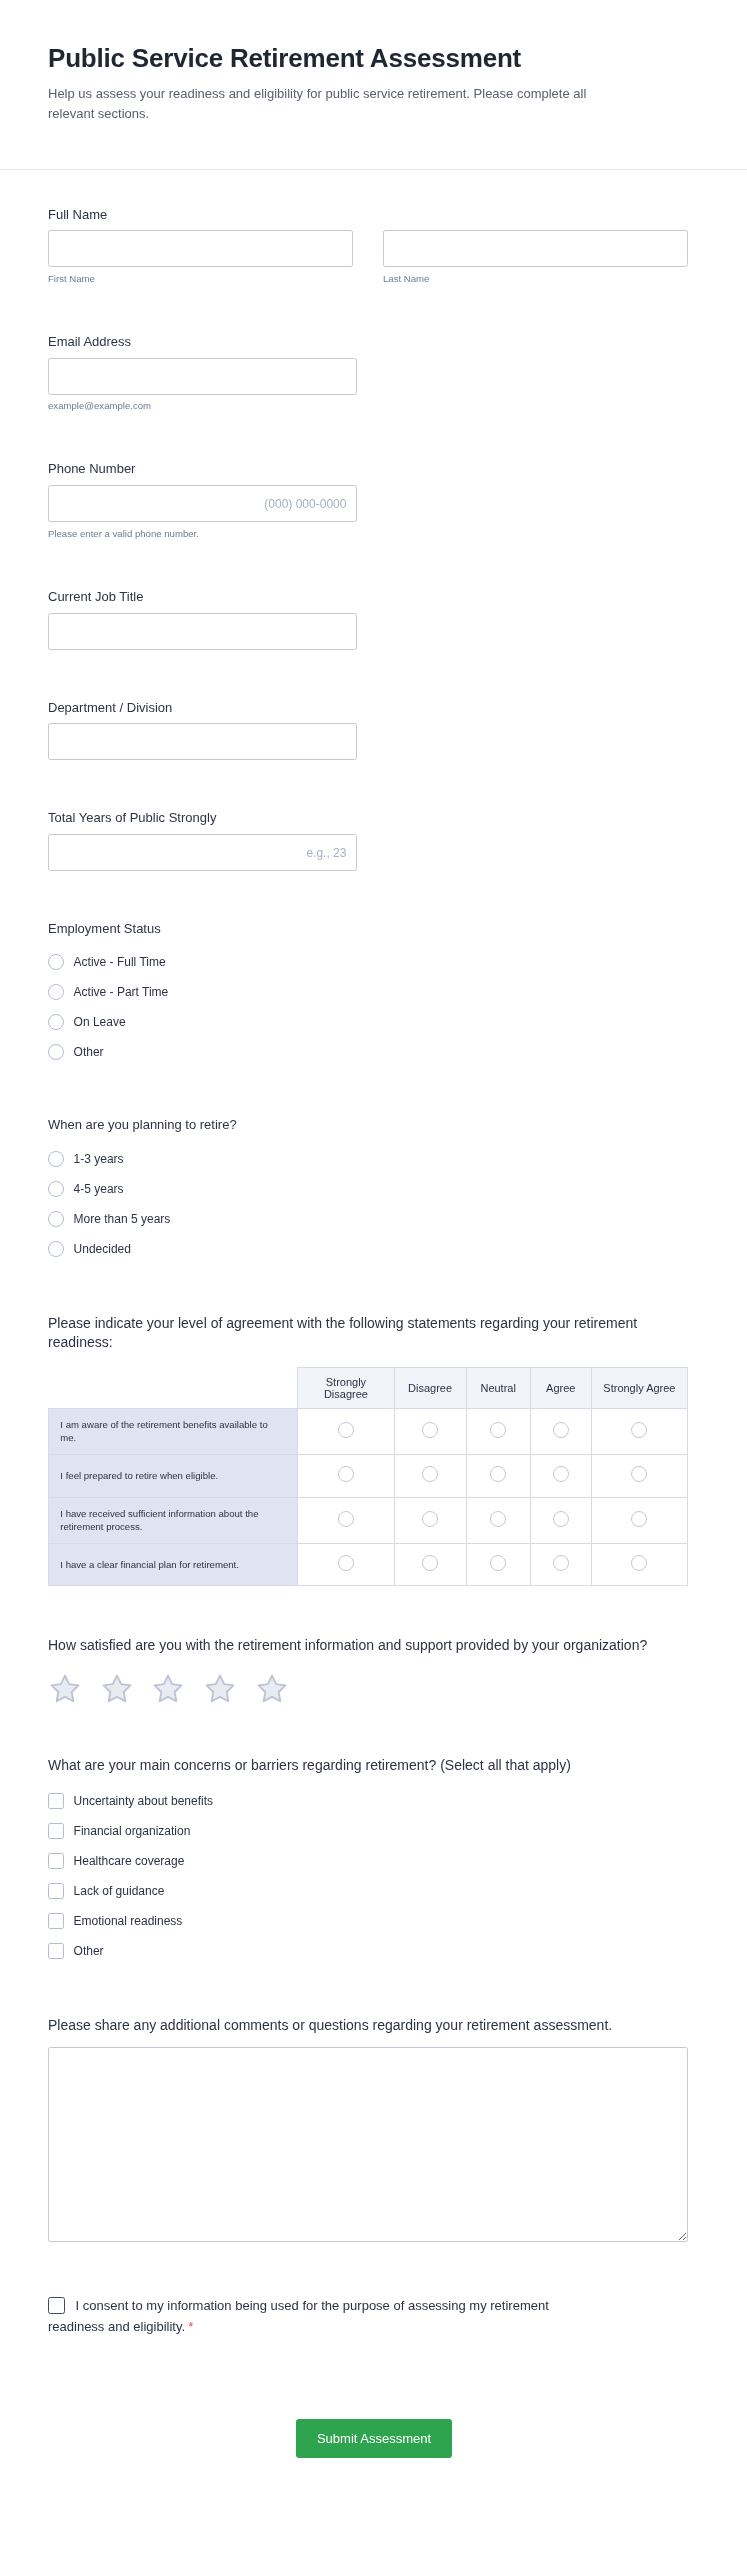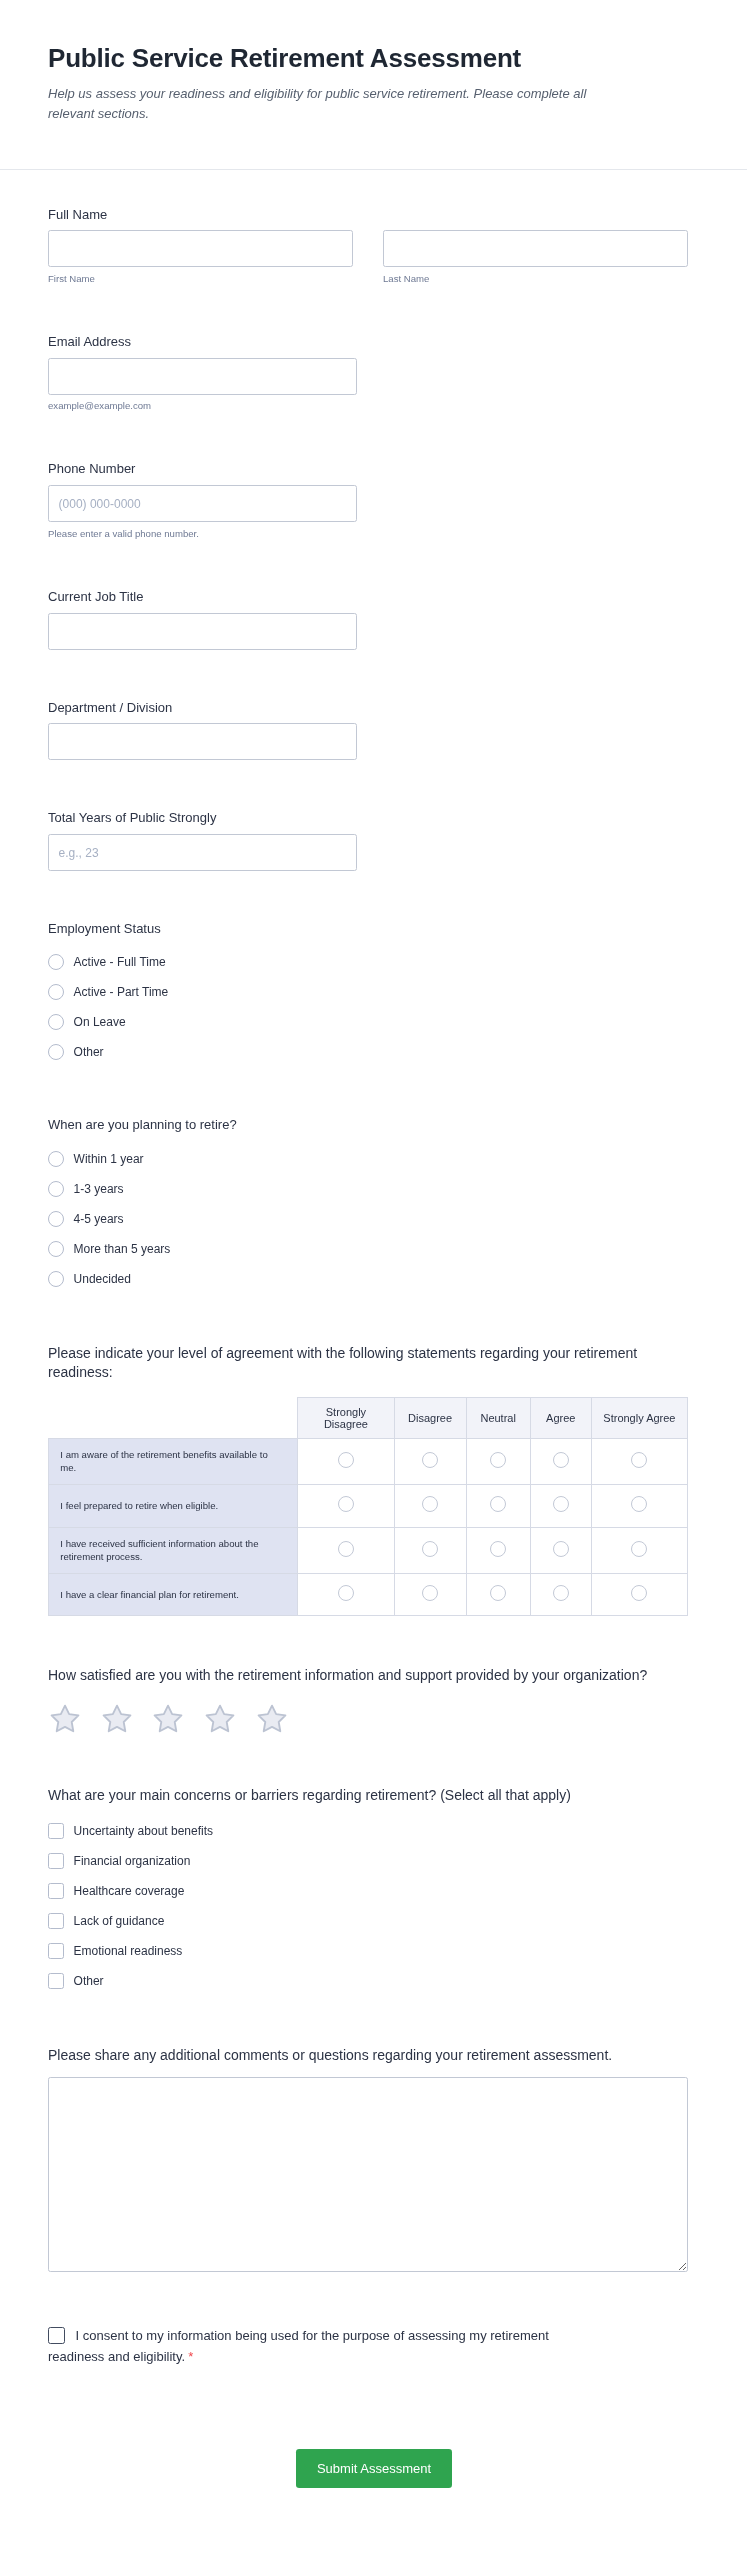--- a/index.html
+++ b/index.html
@@ -7,37 +7,38 @@
   body {
     width: 748px;
     min-height: 2576px;
     margin: 0 auto;
     font-family: "Liberation Sans", sans-serif;
     color: #2c3345;
   }
   
   .form-header { padding: 43px 48px 45px; background: #fff; }
   .form-title { font-size: 26px; font-weight: 700; color: #1f2733; letter-spacing: -0.2px; }
-  .form-subtitle { margin-top: 9.6px; font-size: 13px; line-height: 20px; color: #57606f; max-width: 563px; font-style: italic; }
+  .form-subtitle { margin-top: 9.6px; font-size: 13px; line-height: 20px; color: #57606f; max-width: 563px; }
   .header-divider { border: none; border-top: 0.8px solid #e4e7ec; }
 
   
   .form-body { padding: 37px 48px 56px; }
   .field { margin-bottom: 50px; }
   .field-label { display: block; font-size: 13px; font-weight: 500; color: #2c3345; margin-bottom: 8.8px; }
   .sublabel { font-size: 9.6px; color: #6f7a94; margin-top: 5.6px; }
 
   .text-input, .textarea {
     border: 0.8px solid #c2c8d4;
     border-radius: 2.4px;
     background: #fff;
     font-family: "Liberation Sans", sans-serif;
     font-size: 12px;
     color: #2c3345;
     padding: 0 9.6px;
+    text-align: right;
   }
   .text-input { height: 37px; }
   .text-input::placeholder, .textarea::placeholder { color: #a6b0c3; }
   .w-half { width: 309px; }
   .name-row { display: flex; gap: 30px; width: 640px; }
   .name-col { flex: 1; }
   .name-col .text-input { width: 100%; }
 
   
   .option-list { margin-top: 11.3px; }
@@ -169,24 +170,20 @@
       <div class="option">
         <span class="radio"></span>
         <span class="option-label">Other</span>
       </div>
     </div>
   </section>
 
   <section class="field">
     <label class="field-label">When are you planning to retire?</label>
     <div class="option-list">
-      <div class="option">
-        <span class="radio"></span>
-        <span class="option-label">Within 1 year</span>
-      </div>
       <div class="option">
         <span class="radio"></span>
         <span class="option-label">1-3 years</span>
       </div>
       <div class="option">
         <span class="radio"></span>
         <span class="option-label">4-5 years</span>
       </div>
       <div class="option">
         <span class="radio"></span>

